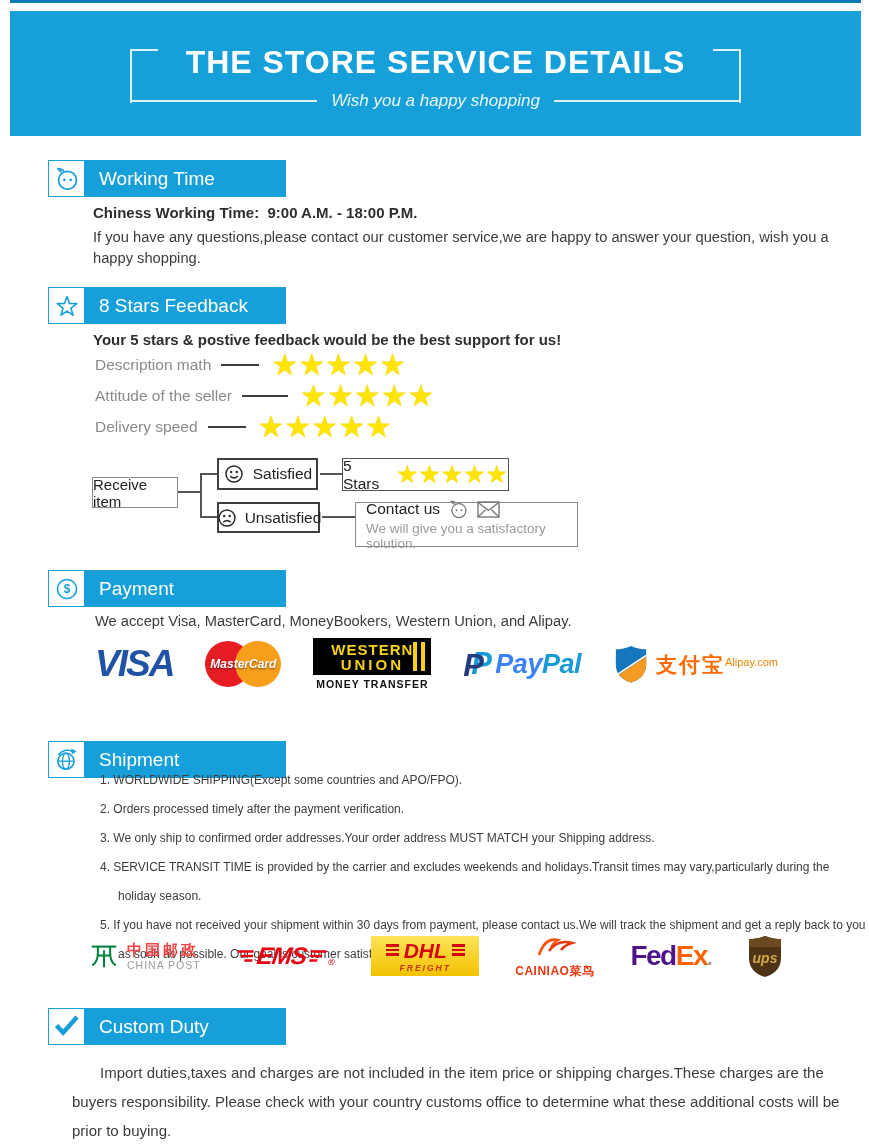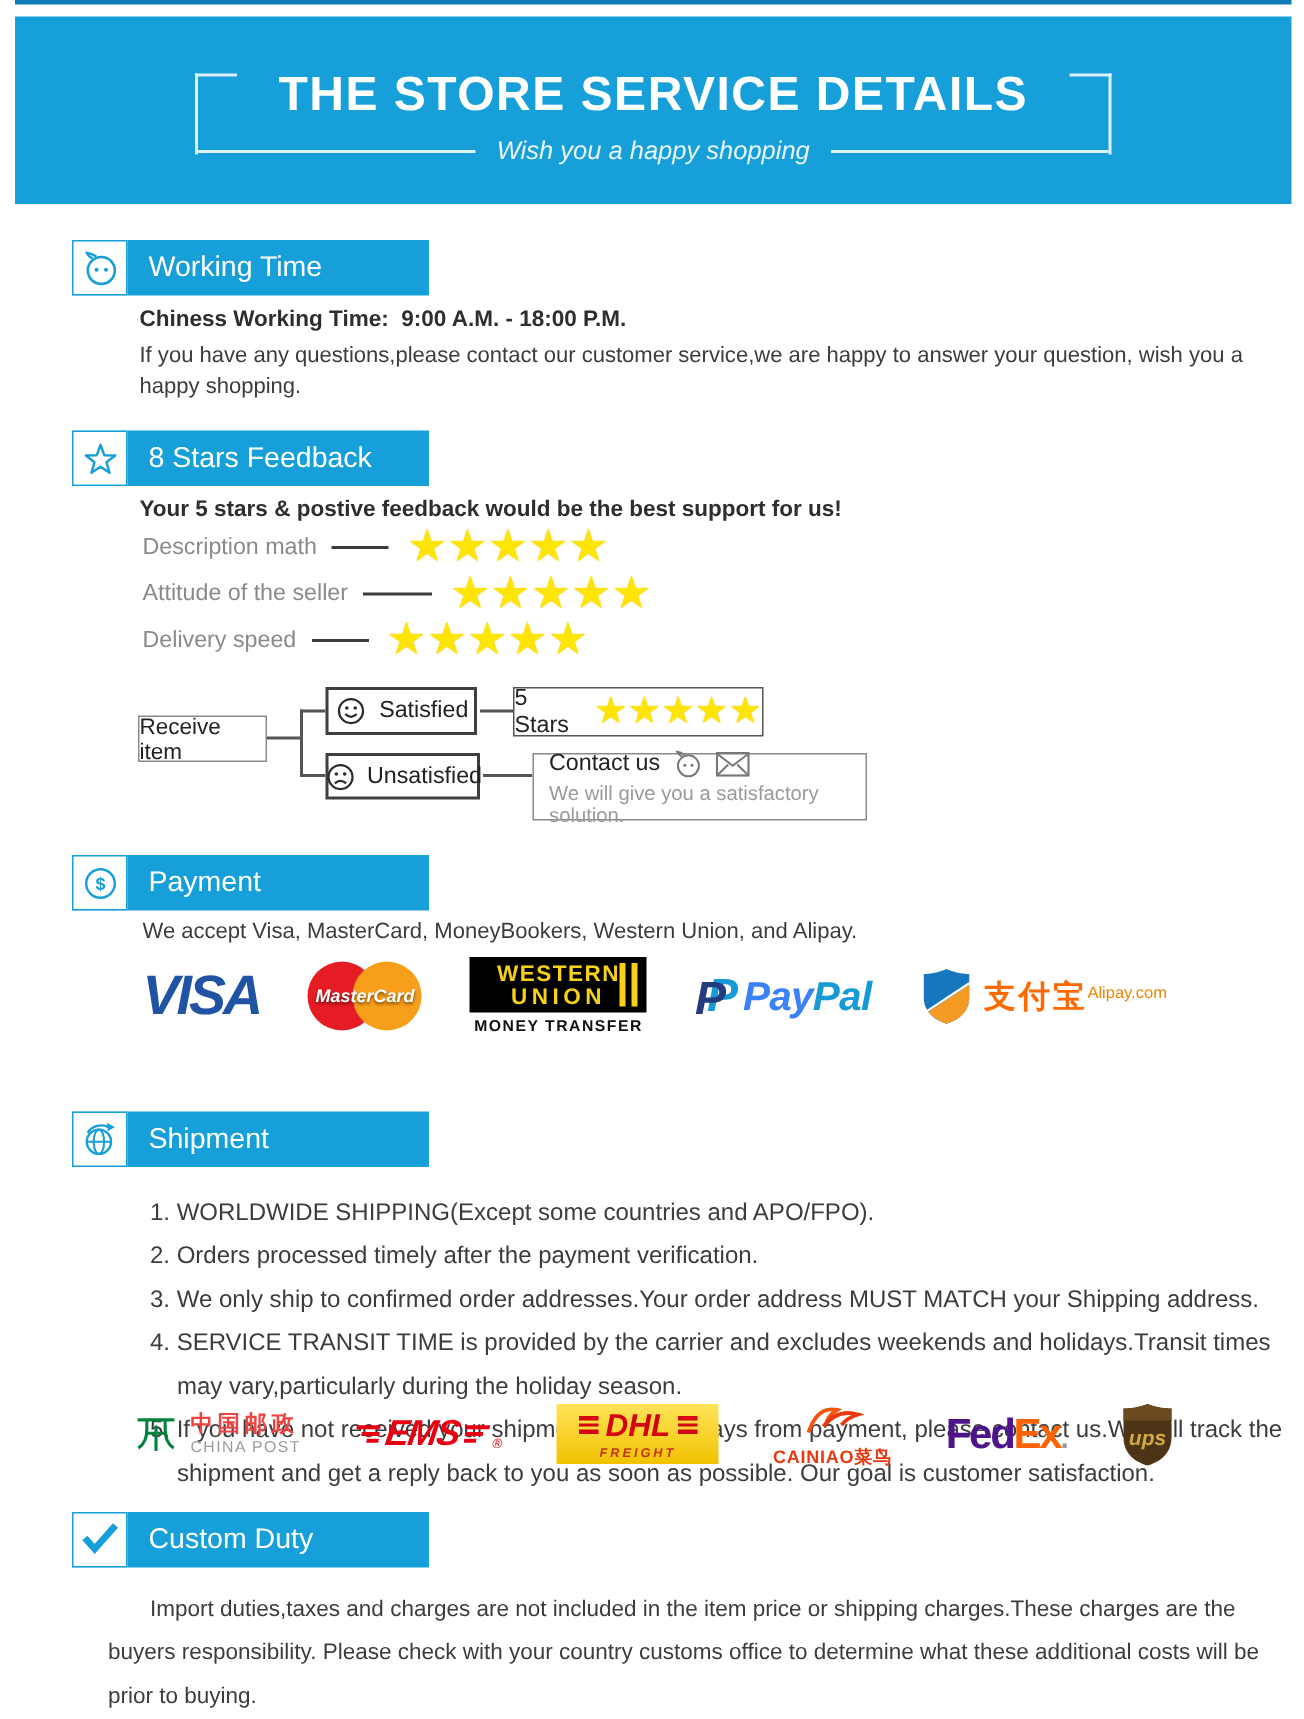--- a/index.html
+++ b/index.html
@@ -67,21 +67,21 @@
   .pp-mark .p2{position:absolute;left:8px;top:0;font-size:31px;font-weight:bold;font-style:italic;color:#179bd7;}
   .pp-mark .p1{position:absolute;left:0;top:2px;font-size:31px;font-weight:bold;font-style:italic;color:#253b80;}
   .pp-word{font-size:27px;font-weight:bold;font-style:italic;letter-spacing:-0.5px;}
   .pp-word .pay{color:#3b82f6;}
   .pp-word .pal{color:#179bd7;}
   .alipay{display:flex;align-items:center;gap:7px;}
   .ali-col{display:flex;flex-direction:row;line-height:1;}
   .ali-cn{font-size:21px;font-weight:bold;color:#ff6a00;letter-spacing:2px;}
   .ali-sub{font-size:11px;color:#f08300;margin-top:3px;}
   
-  .ship-list{position:absolute;left:100px;top:794px;width:766px;font-size:16px;line-height:29px;color:#3c3c3c;}
+  .ship-list{position:absolute;left:100px;top:766px;width:766px;font-size:12px;line-height:29px;color:#3c3c3c;}
   .ship-item{padding-left:18px;text-indent:-18px;}
   .ship-logos{position:absolute;left:88px;top:926px;height:60px;display:flex;align-items:center;gap:36px;}
   .cpost{display:flex;align-items:center;gap:7px;}
   .cpost-col{display:flex;flex-direction:column;line-height:1;}
   .cpost-cn{font-size:15px;color:#ef4444;letter-spacing:3px;font-weight:bold;}
   .cpost-en{font-size:10.5px;color:#9a9a9a;margin-top:3px;letter-spacing:1px;}
   .ems{display:flex;align-items:center;gap:3px;transform:skewX(-8deg);}
   .ems-word{font-size:24px;font-weight:900;font-style:italic;color:#e60012;letter-spacing:-1px;}
   .ems-reg{font-size:9px;color:#e60012;align-self:flex-end;margin-bottom:3px;}
   .dhl-box{width:108px;height:40px;background:linear-gradient(180deg,#fee45a,#f2c200);display:flex;

